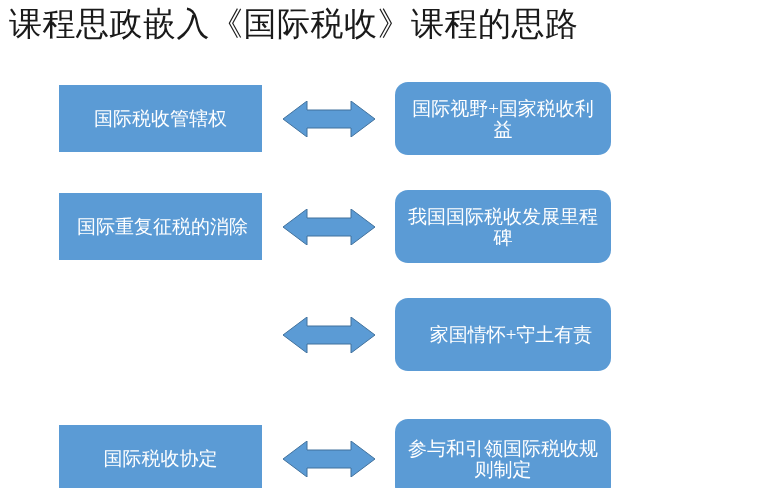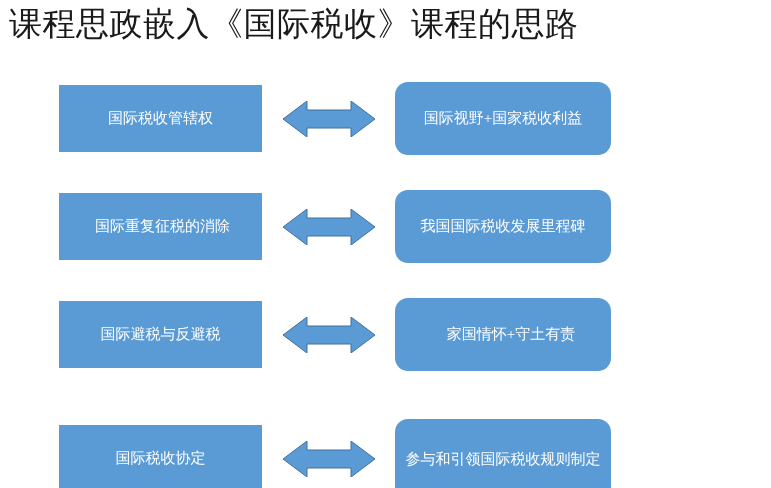--- a/index.html
+++ b/index.html
@@ -44,21 +44,21 @@
     width: 771px;
   }
   .node {
     position: absolute;
     background: #5B9BD5;
     color: #ffffff;
     display: flex;
     align-items: center;
     justify-content: center;
     text-align: center;
-    font-size: 15px;
+    font-size: 19px;
     line-height: 21px;
     font-family: "Liberation Serif", "DejaVu Serif", serif;
     box-sizing: border-box;
     padding: 2px 8px;
   }
   .node.left {
     left: 59px;
     width: 203px;
     border-radius: 0;
   }
@@ -101,21 +101,20 @@
       <div class="node left" style="top:0px;height:67px;padding-left:12px;">国际重复征税的消除</div>
       <div class="arrow" style="top:16px;height:36px;">
         <svg viewBox="0 0 92 36" preserveAspectRatio="none" aria-hidden="true">
           <polygon points="0,18 24,0 24,9 68,9 68,0 92,18 68,36 68,27 24,27 24,36" fill="#5B9BD5" stroke="#41719C" stroke-width="1"></polygon>
         </svg>
       </div>
       <div class="node right" style="top:-3px;height:73px;">我国国际税收发展里程碑</div>
     </div>
 
     <div class="row" style="top:301px;height:67px;">
-      <div class="node left" style="top:0px;height:67px;">国际避税与反避税</div>
       <div class="arrow" style="top:16px;height:36px;">
         <svg viewBox="0 0 92 36" preserveAspectRatio="none" aria-hidden="true">
           <polygon points="0,18 24,0 24,9 68,9 68,0 92,18 68,36 68,27 24,27 24,36" fill="#5B9BD5" stroke="#41719C" stroke-width="1"></polygon>
         </svg>
       </div>
       <div class="node right" style="top:-3px;height:73px;padding-left:24px;">家国情怀+守土有责</div>
     </div>
 
     <div class="row" style="top:425px;height:67px;padding-left:40px;">
       <div class="node left" style="top:0px;height:67px;">国际税收协定</div>

